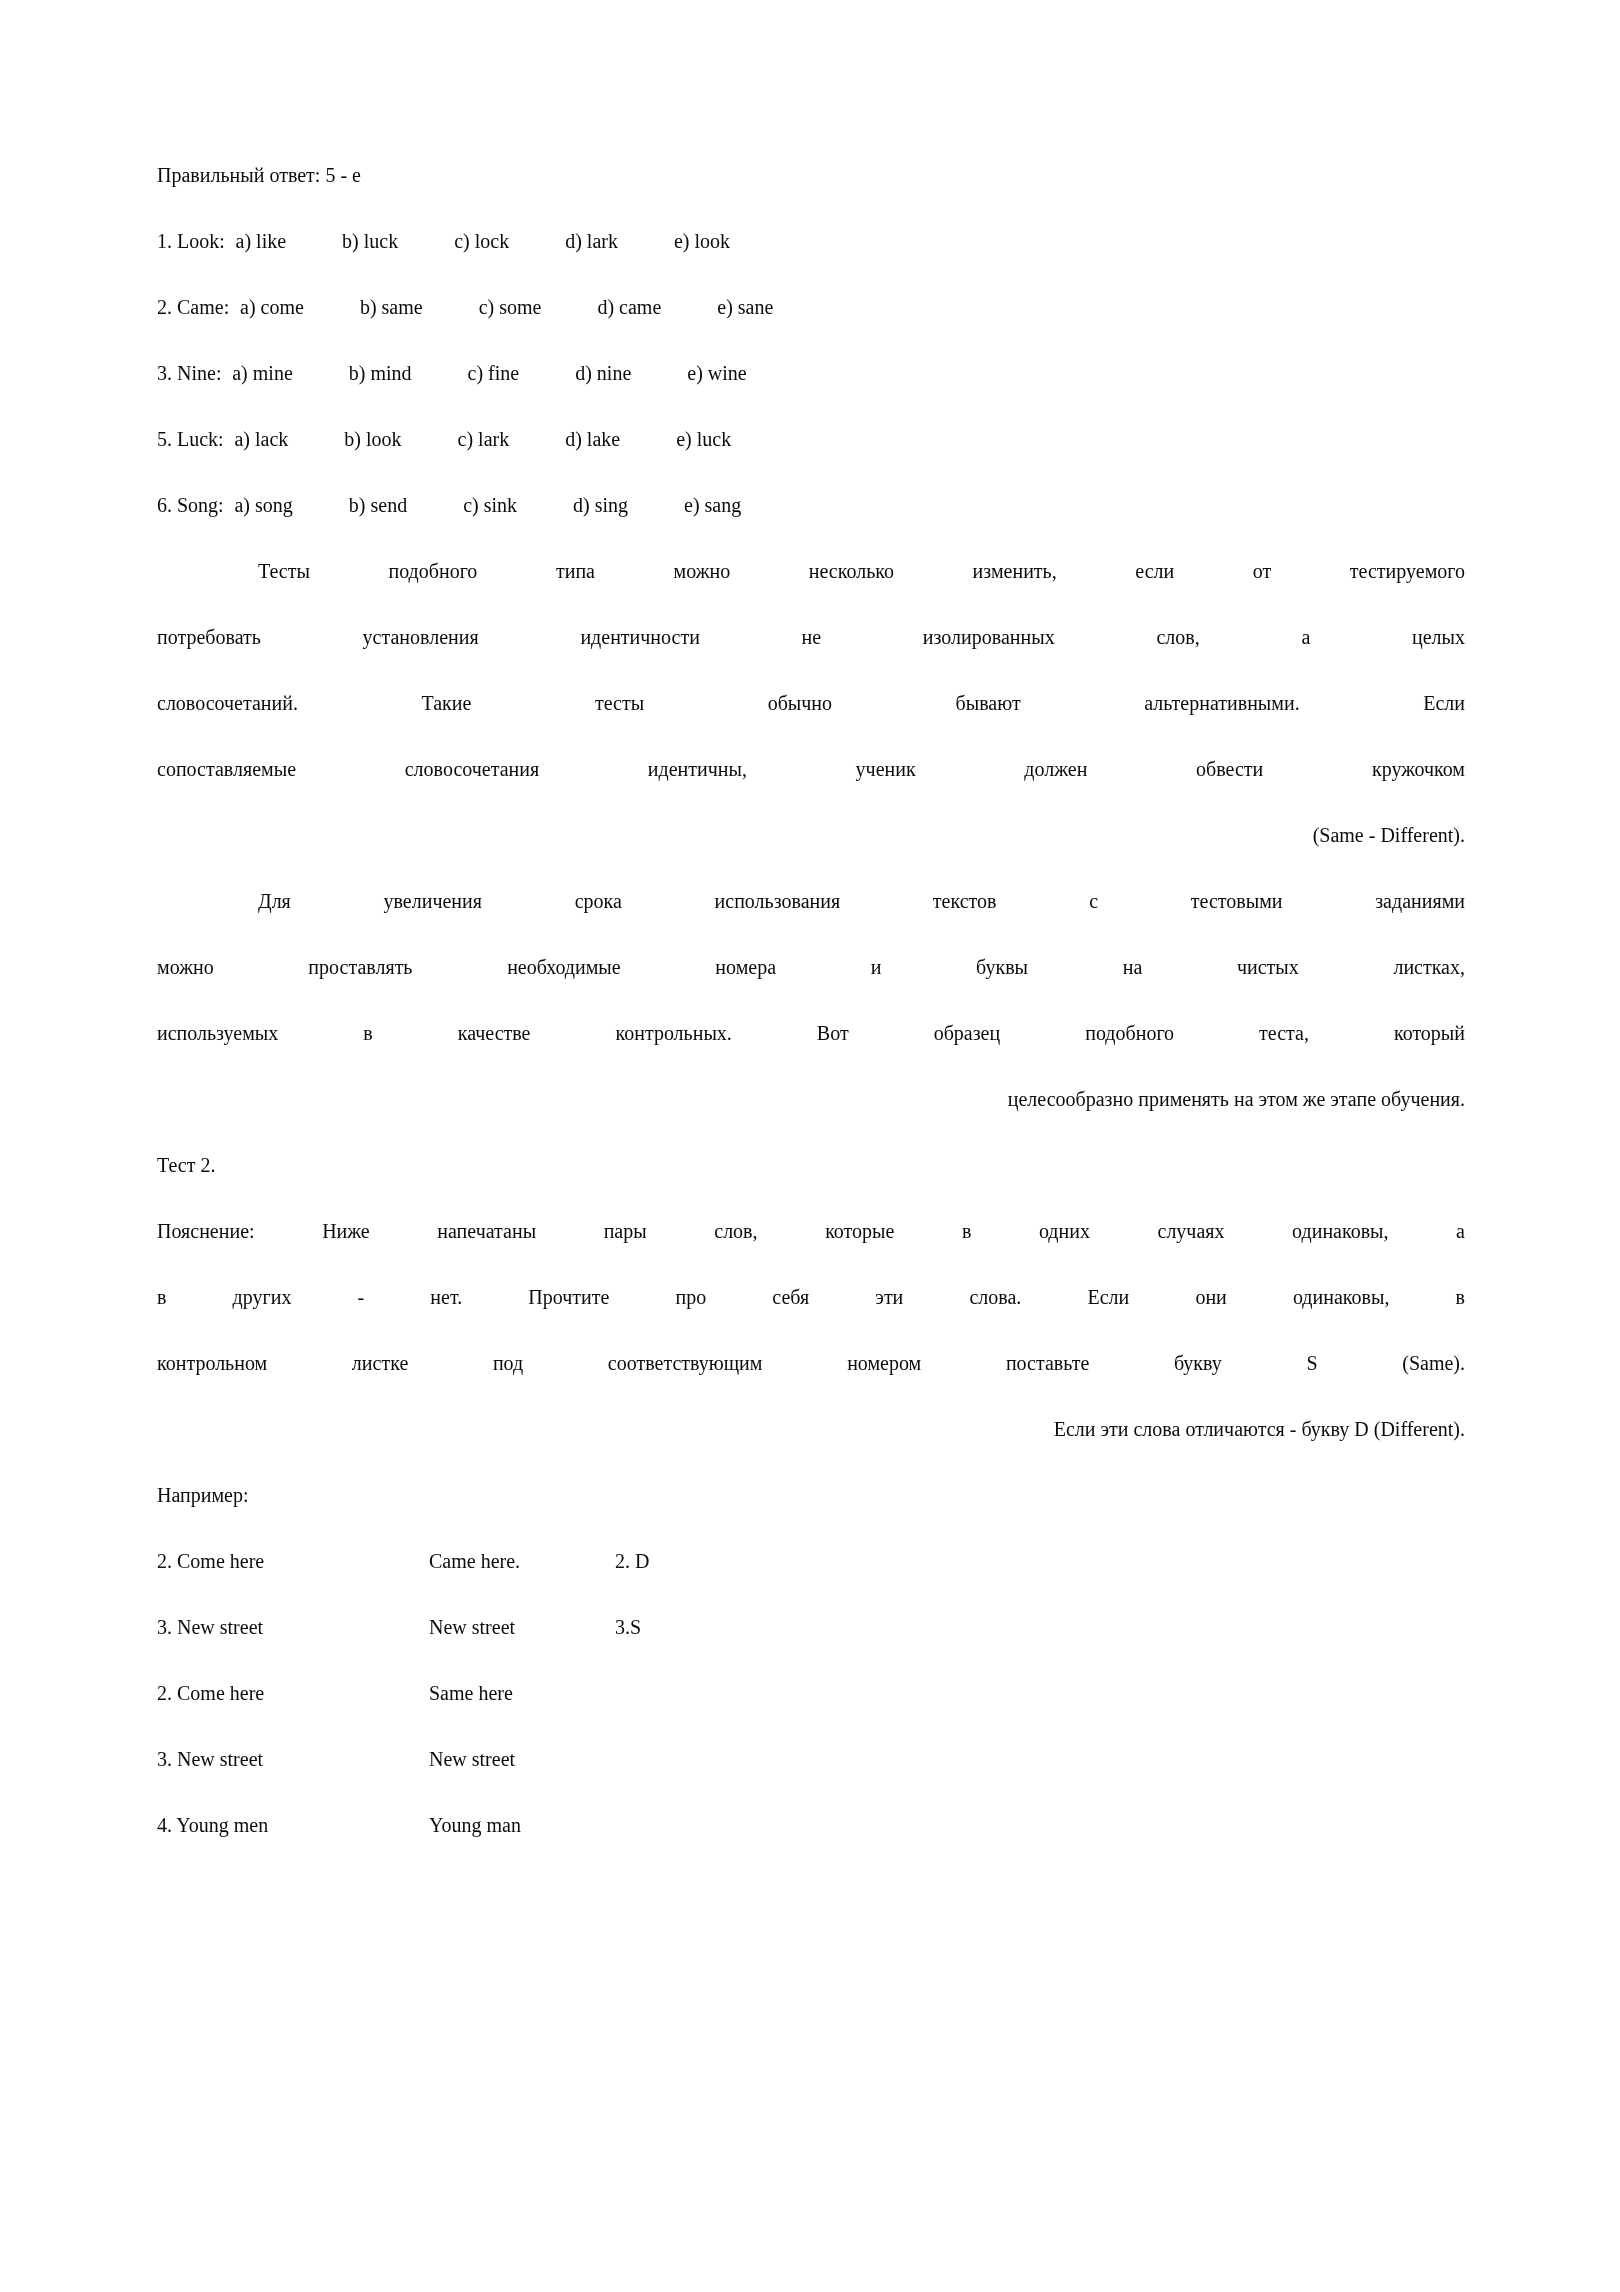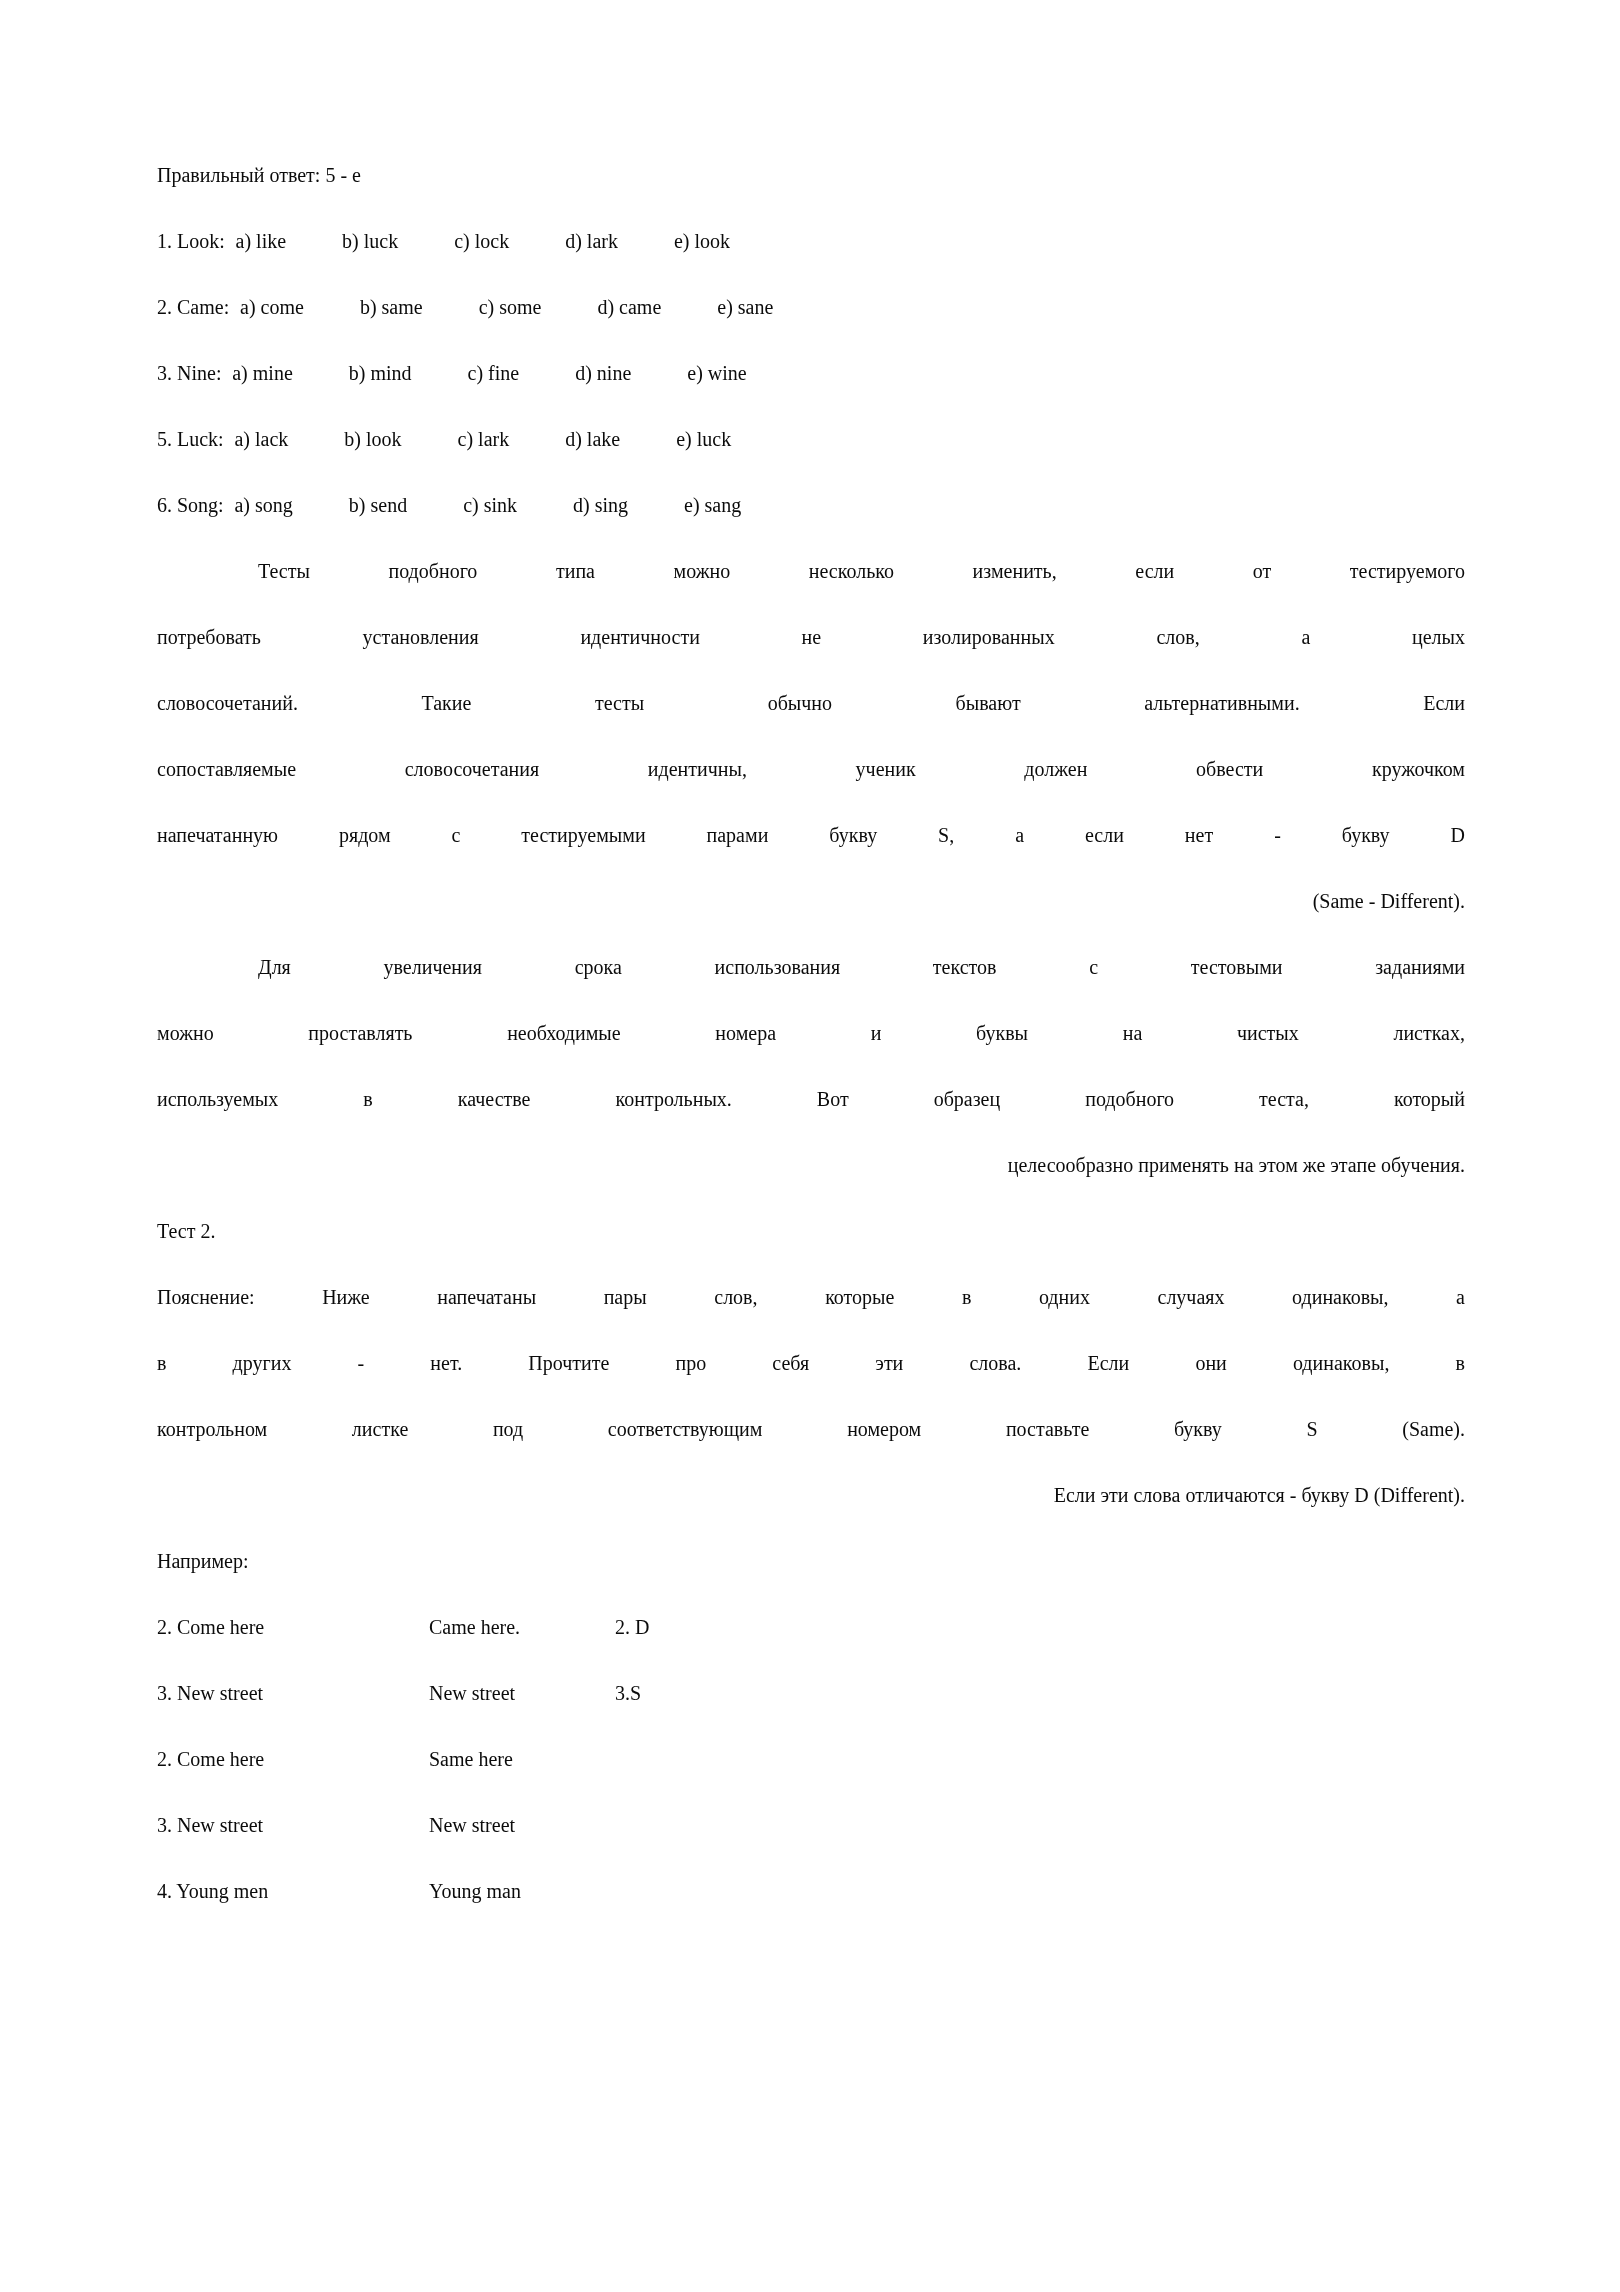--- a/index.html
+++ b/index.html
@@ -55,21 +55,20 @@
 
 
   <div class="line mc-row"><span class="stem">5. Luck:</span><span class="opt first">a) lack</span><span class="opt">b) look</span><span class="opt">c) lark</span><span class="opt">d) lake</span><span class="opt">e) luck</span></div>
 
   <div class="line mc-row"><span class="stem">6. Song:</span><span class="opt first">a) song</span><span class="opt">b) send</span><span class="opt">c) sink</span><span class="opt">d) sing</span><span class="opt">e) sang</span></div>
 
   <div class="pline just indent">Тесты подобного типа можно несколько изменить, если от тестируемого</div>
   <div class="pline just">потребовать установления идентичности не изолированных слов, а целых</div>
   <div class="pline just">словосочетаний. Такие тесты обычно бывают альтернативными. Если</div>
   <div class="pline just">сопоставляемые словосочетания идентичны, ученик должен обвести кружочком</div>
-  <div class="pline just">напечатанную рядом с тестируемыми парами букву S, а если нет - букву D</div>
   <div class="pline">(Same - Different).</div>
 
   <div class="pline just indent">Для увеличения срока использования текстов с тестовыми заданиями</div>
   <div class="pline just">можно проставлять необходимые номера и буквы на чистых листках,</div>
   <div class="pline just">используемых в качестве контрольных. Вот образец подобного теста, который</div>
   <div class="pline">целесообразно применять на этом же этапе обучения.</div>
 
   <div class="line">Тест 2.</div>
 
   <div class="pline just">Пояснение: Ниже напечатаны пары слов, которые в одних случаях одинаковы, а</div>

